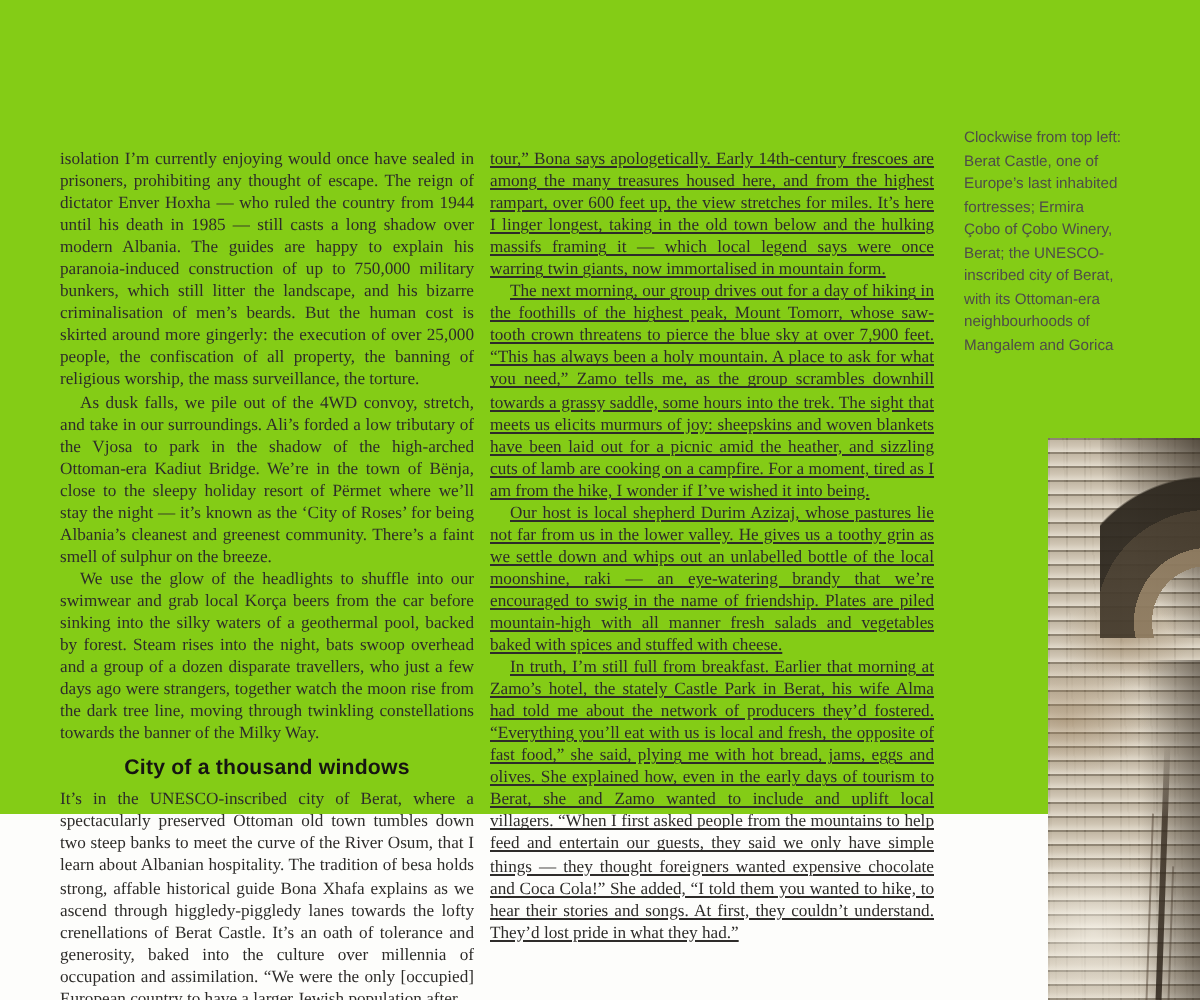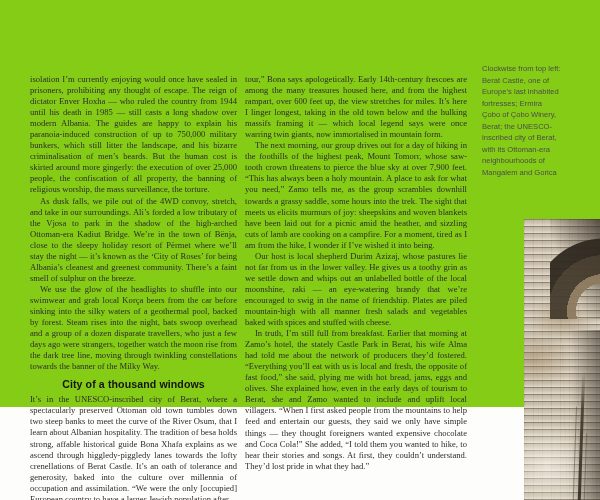--- a/index.html
+++ b/index.html
@@ -12,21 +12,21 @@
 
   .col{
     position:absolute;top:74px;
     text-align:justify;
     font-family:"Liberation Serif", serif;
     font-size:8.6px;line-height:11.05px;
     color:#2e2c2a;
     letter-spacing:0px;
   }
   .col-left{left:30px;width:207px;}
-  .col-right{left:245px;width:222px;}
+  .col-right{left:245px;width:222px;text-decoration:underline;}
   .col p{margin:0;}
   .col p.indent{text-indent:10px;}
   .col h2{
     font-family:"Liberation Sans", sans-serif;
     font-size:10.6px;font-weight:700;
     margin:7px 0 4px 0;color:#161412;letter-spacing:0.1px;
     text-align:center;
   }
 
   .caption{

